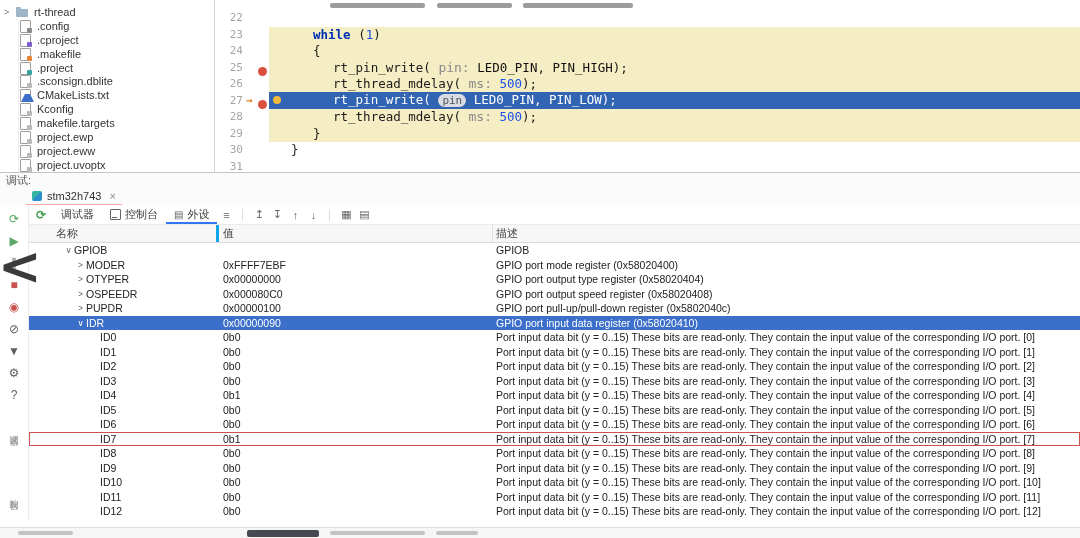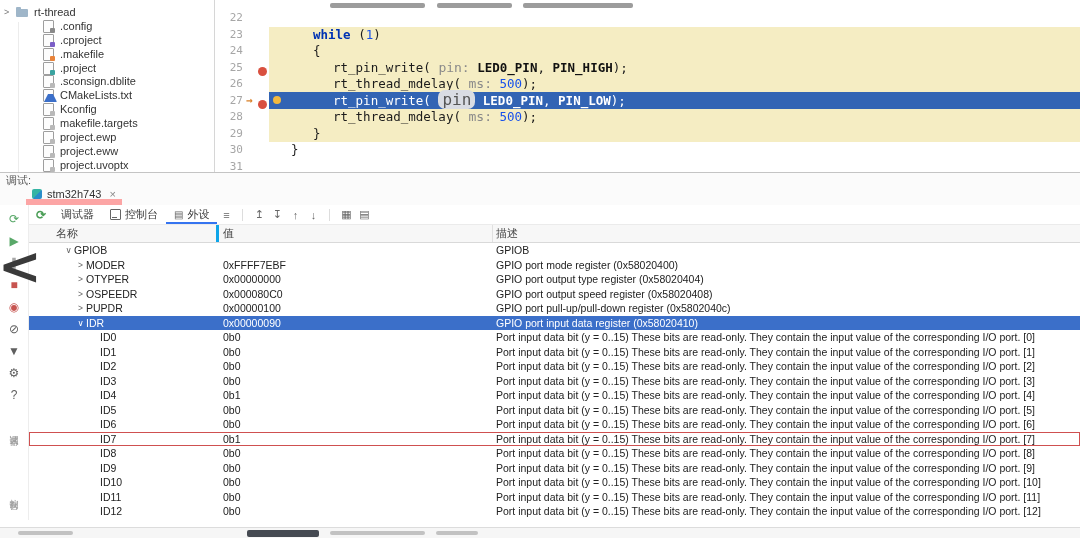--- a/index.html
+++ b/index.html
@@ -7,21 +7,21 @@
        font-family:"Liberation Sans",sans-serif;color:#222;}
 
   
   .top{position:absolute;top:0;left:0;width:1080px;height:190px;display:flex;}
 
   
   .file-tree{width:215px;flex:0 0 215px;box-sizing:border-box;border-right:1px solid #d6d6d6;
              padding-top:5px;position:relative;overflow:hidden;background:#fff;}
   .guide{position:absolute;left:18px;top:22px;bottom:0;width:1px;background:#ececec;}
   .tree-item{height:13.9px;display:flex;align-items:center;font-size:11px;color:#333;
-             padding-left:42px;white-space:nowrap;position:relative;z-index:1;}
+             padding-left:19px;white-space:nowrap;position:relative;z-index:1;}
   .tree-item.root{padding-left:4px;}
   .troot-twisty{width:12px;color:#777;font-size:9px;}
   .ticon{width:13px;height:12px;margin-right:5px;position:relative;flex:0 0 13px;}
   .ticon.folder::before{content:"";position:absolute;left:0;top:3px;width:12px;height:8px;background:#9fb6c9;border-radius:1px;}
   .ticon.folder::after{content:"";position:absolute;left:0;top:1px;width:5px;height:3px;background:#9fb6c9;border-radius:1px 1px 0 0;}
   .ticon.doc::before{content:"";position:absolute;left:1px;top:0;width:9px;height:11px;background:#fdfdfd;border:1px solid #9e9e9e;border-radius:1px;}
   .ticon.doc::after{content:"";position:absolute;right:0;bottom:-1px;width:5px;height:5px;border-radius:1px;}
   .t-gear::after{background:#8a8a8a;}
   .t-c::after{background:#7b5ec7;}
   .t-git::after{background:#e8833a;}
@@ -40,36 +40,36 @@
   .lnum{width:28px;flex:0 0 28px;text-align:right;color:#a6a6a6;font-size:11px;line-height:16.5px;}
   .acol{width:13px;flex:0 0 13px;text-align:center;color:#d9822b;font-weight:bold;font-size:11px;line-height:16.5px;}
   .bcol{width:13px;flex:0 0 13px;display:flex;align-items:center;justify-content:center;}
   .bp{width:9px;height:9px;border-radius:50%;background:#d9503f;}
   .ctext{flex:1;line-height:16.5px;white-space:pre;color:#1c1c1c;position:relative;}
   .bg-y{background:#f5edc3;}
   .bg-b{background:#3264b4;color:#fff;}
   .ind0{padding-left:22px;}.ind1{padding-left:44px;}.ind2{padding-left:64px;}
   .kw{color:#0033b3;font-weight:bold;}
   .num{color:#1750eb;}
-  .const{font-weight:bold;color:#111;}
+  .const{font-weight:normal;color:#111;}
   .bg-b .const,.bg-b .num,.bg-b .plain{color:#fff;}
   .hint{color:#8a8a8a;font-size:13px;margin-top:6px;}
-  .pill{background:#d9dce3;color:#555;border-radius:7px;padding:0 4px;font-size:16px;}
+  .pill{background:#d9dce3;color:#555;border-radius:7px;padding:0 4px;font-size:11px;}
   .exec-dot{position:absolute;left:4px;top:4px;width:8px;height:8px;border-radius:50%;background:#f2b93f;}
   .breadcrumb{position:absolute;left:0;right:0;bottom:0;height:15px;background:#fafafa;border-top:1px solid #e4e4e4;
               display:flex;align-items:center;padding-left:130px;font-size:11px;color:#333;gap:5px;}
   .fn-icon{font-family:"DejaVu Serif","Liberation Serif",serif;font-style:italic;font-weight:bold;color:#b04f86;font-size:11px;}
 
   
   .bottom{position:absolute;top:172px;left:0;width:1080px;height:348px;border-top:1px solid #c4c4c4;
           box-sizing:border-box;background:#fff;display:flex;flex-direction:column;}
   .ph-row1{flex:0 0 14px;display:flex;align-items:center;padding-left:6px;font-size:11px;color:#555;background:#fbfbfb;}
   .ph-row2{flex:0 0 17px;display:flex;align-items:flex-end;padding-left:26px;background:#fbfbfb;}
   .session-tab{display:flex;align-items:center;gap:5px;height:17px;padding:0 6px;font-size:11px;color:#333;
-               border-bottom:6px solid #fca5a5;box-sizing:border-box;}
+               border-bottom:1px solid #fca5a5;box-sizing:border-box;}
   .sicon{width:10px;height:10px;border-radius:2px;background:linear-gradient(135deg,#35b4a4 50%,#2a8ec9 50%);}
   .close-x{color:#888;font-size:11px;margin-left:3px;}
   .content{flex:1;display:flex;min-height:0;}
   .left-bar{width:28px;flex:0 0 28px;border-right:1px solid #ededed;display:flex;flex-direction:column;
             align-items:center;padding-top:3px;}
   .lb-icon{height:22px;width:100%;display:flex;align-items:center;justify-content:center;font-size:12px;color:#5f5f5f;}
   .lb-green{color:#59a869;}
   .lb-red{color:#c75450;}
   .main{flex:1;display:flex;flex-direction:column;min-width:0;}
   .toolbar{flex:0 0 19px;display:flex;align-items:center;border-bottom:1px solid #ebebeb;padding-left:4px;

